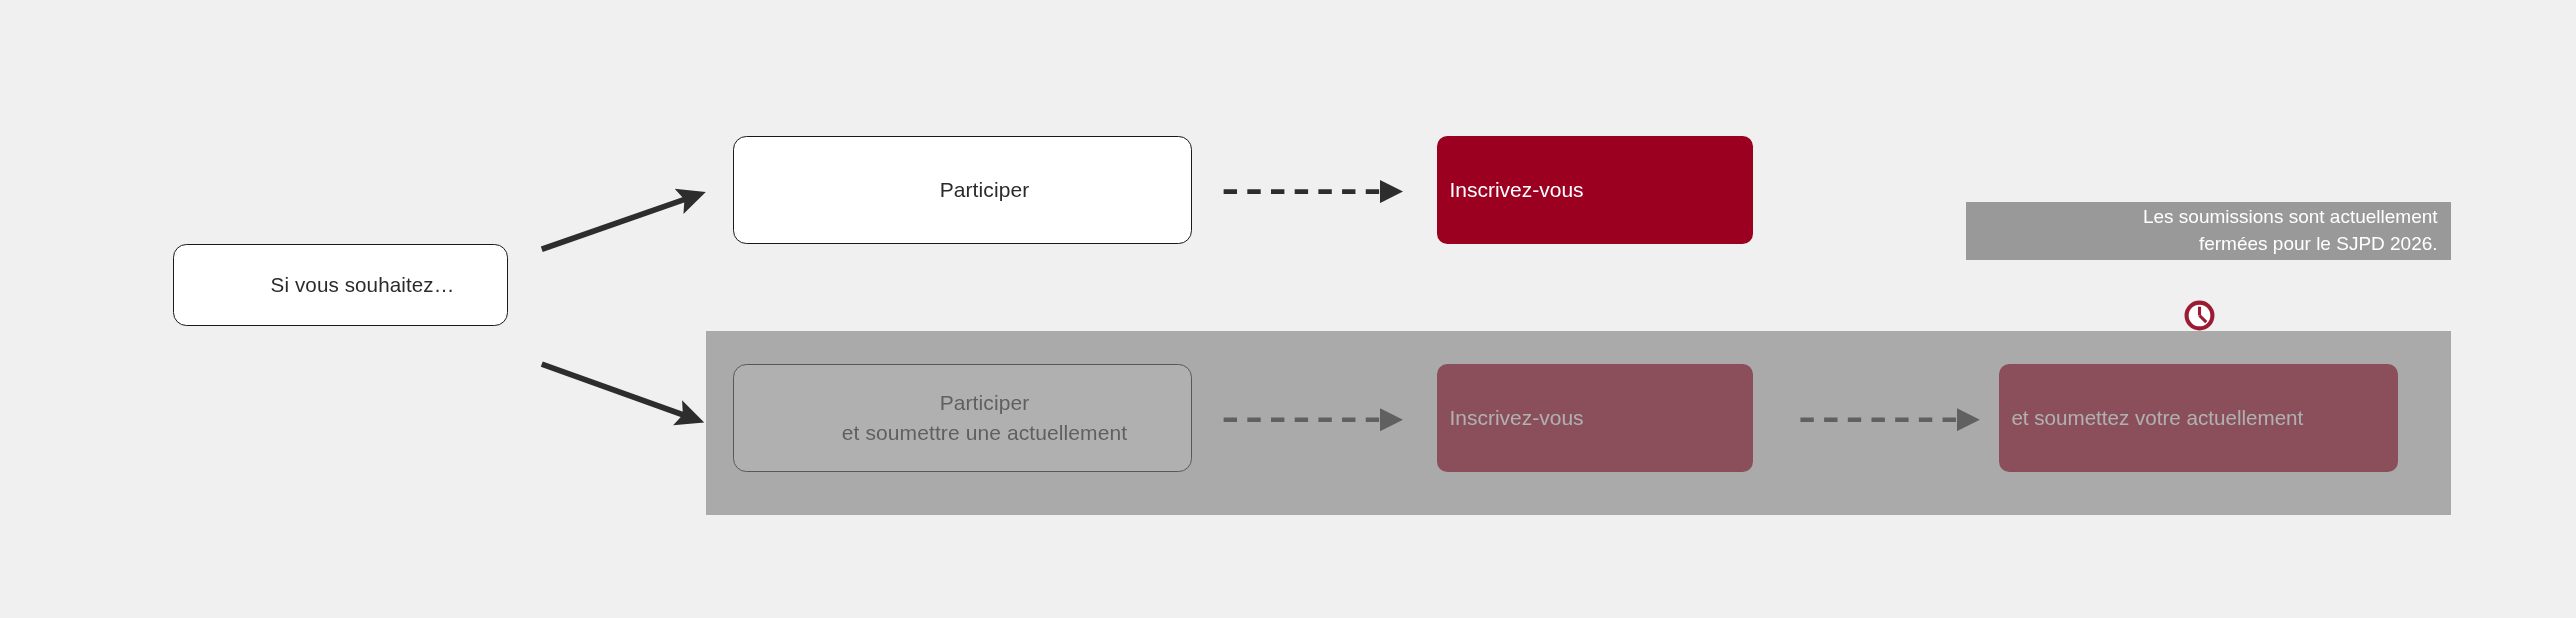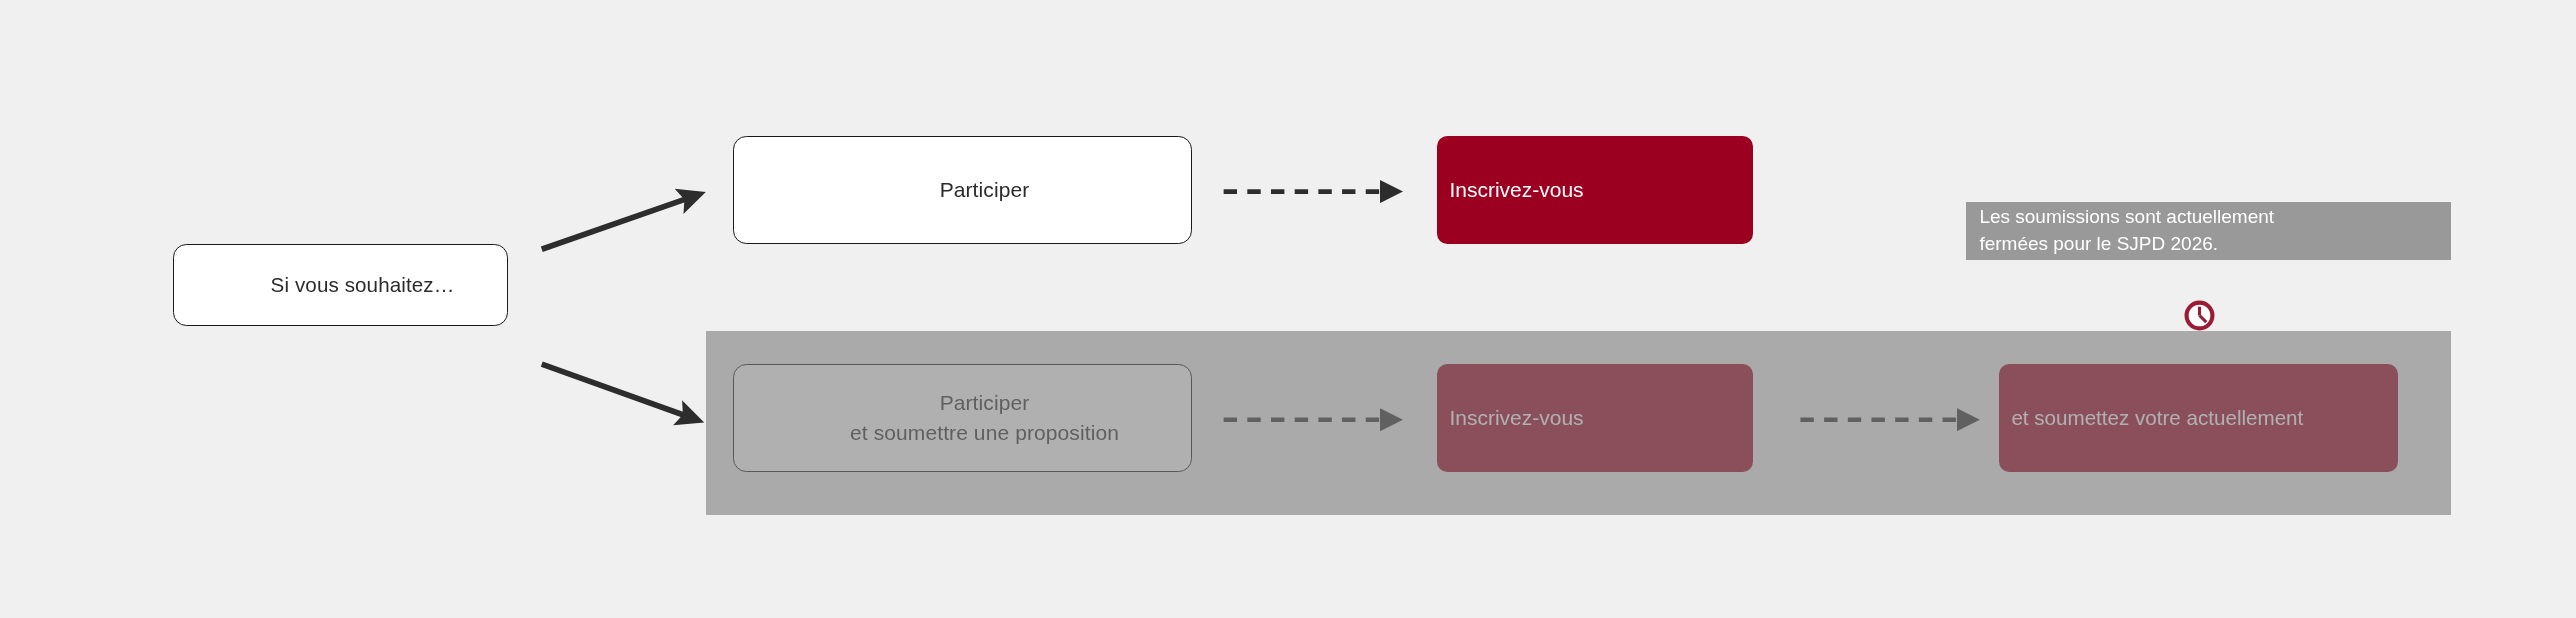--- a/index.html
+++ b/index.html
@@ -95,21 +95,21 @@
   
   #closed-tooltip {
     position: absolute;
     left: 1966px; top: 202px;
     width: 485px; height: 58px;
     background: #999999;
     color: #ffffff;
     box-sizing: border-box;
     display: flex;
     flex-direction: column;
-    align-items: flex-start;
+    align-items: flex-end;
     justify-content: center;
     text-align: center;
     font-size: 19px;
     line-height: 1.42;
     padding: 5.2px 13.4px;
   }
   #closed-tooltip .tt-line { display: block; white-space: nowrap; }
 
   
   #clock-badge {
@@ -167,21 +167,21 @@
     <span class="nowrap">Participer</span>
   </div>
 
   <div class="cta" id="inscrivez-top">
     <span class="nowrap">Inscrivez-vous</span>
   </div>
 
   <div class="card" id="participer-sub-card">
     <span>
       <span class="two-line nowrap">Participer</span>
-      <span class="two-line nowrap">et soumettre une proposition</span>
+      <span class="two-line nowrap">et soumettre une actuellement</span>
     </span>
   </div>
 
   <svg id="connectors-bottom" style="position:absolute;left:0;top:0;width:2576px;height:618px;pointer-events:none;" viewBox="0 0 5000 1200" xmlns="http://www.w3.org/2000/svg">
     <g>
       <line x1="2375" y1="815" x2="2700" y2="815" stroke="#2d2d2d" stroke-width="9" stroke-dasharray="26 20" marker-end="url(#head-dash)"></line>
     </g>
     <g>
       <line x1="3495" y1="815" x2="3820" y2="815" stroke="#2d2d2d" stroke-width="9" stroke-dasharray="26 20" marker-end="url(#head-dash)"></line>
     </g>

